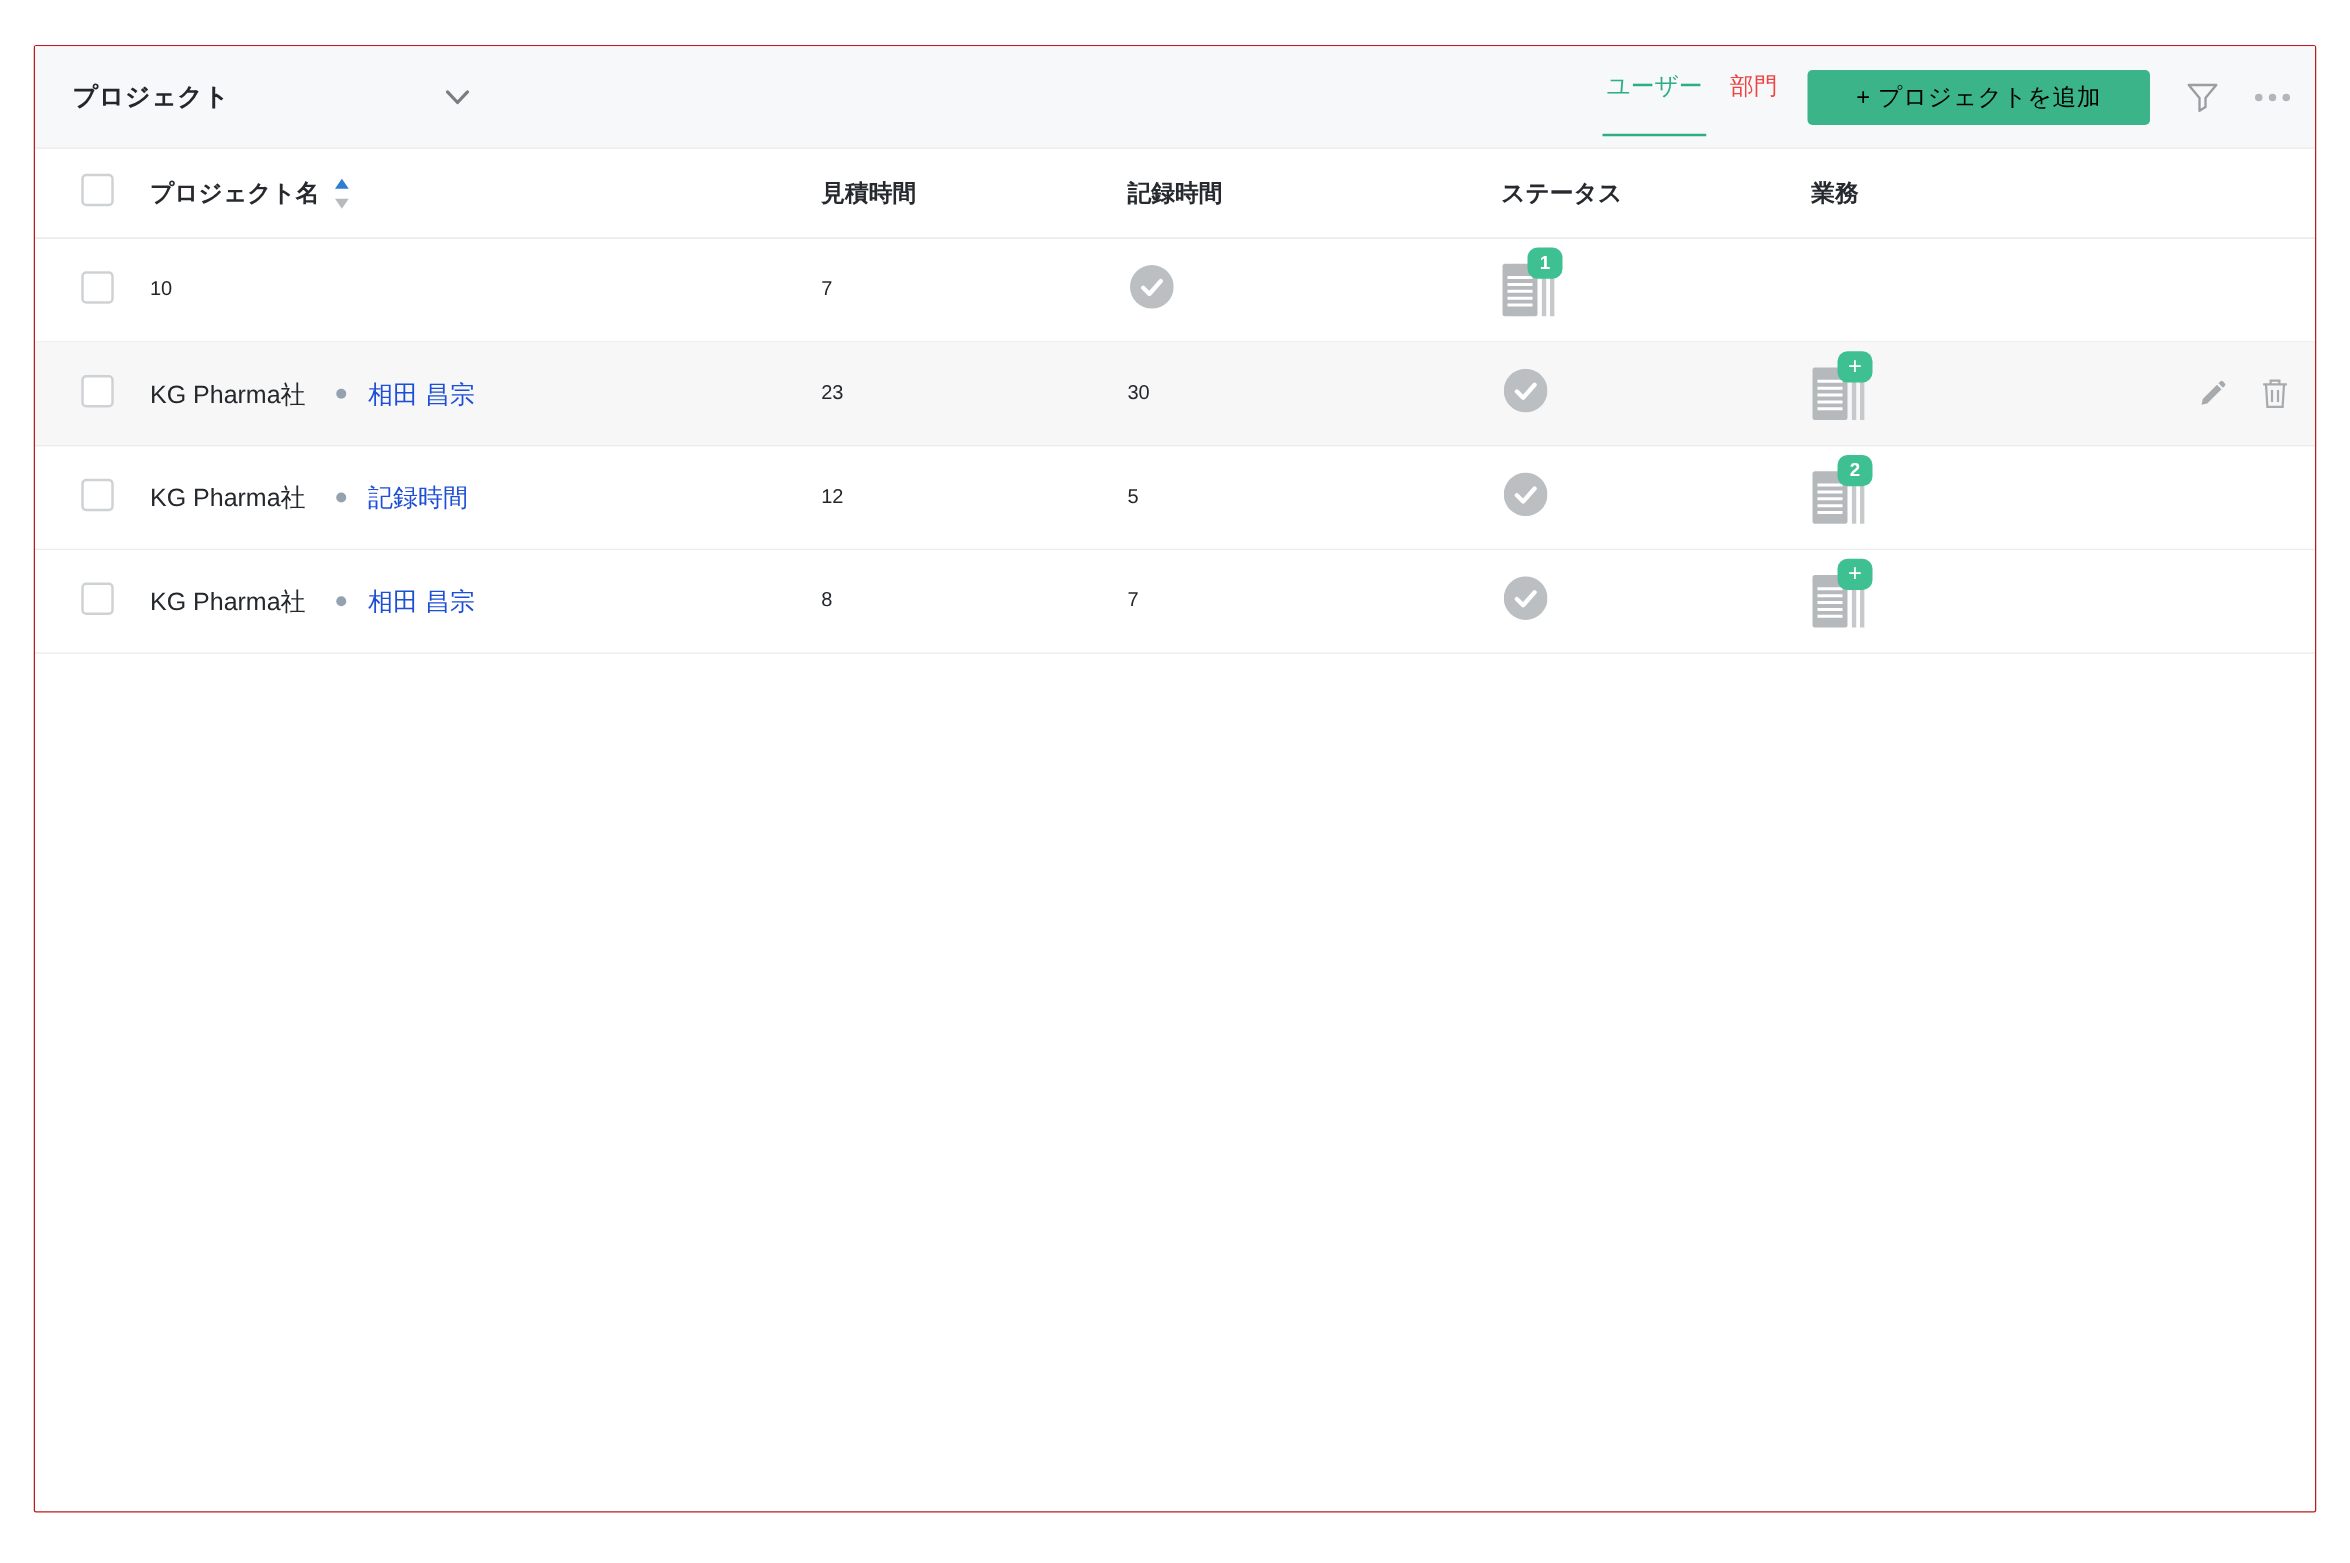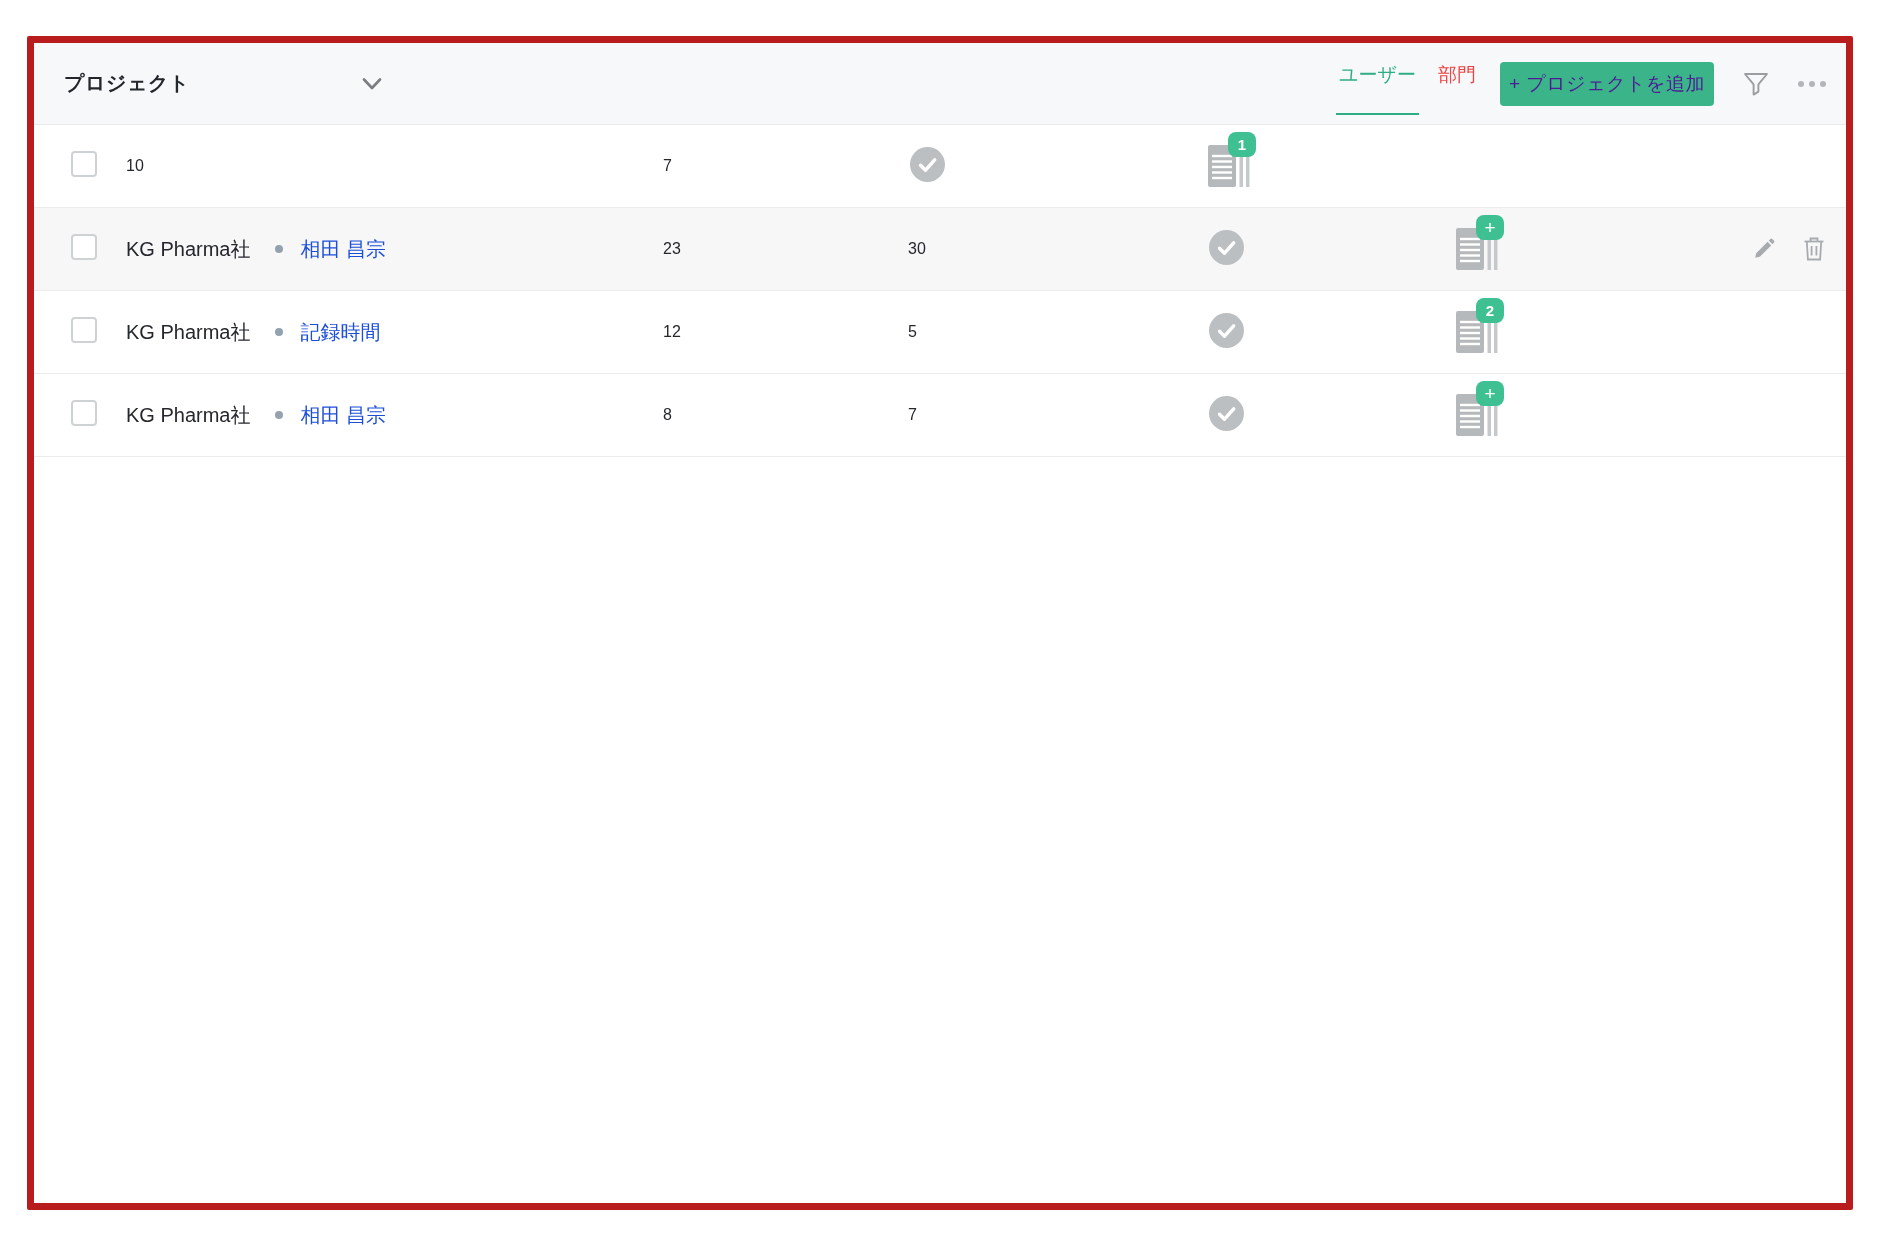--- a/index.html
+++ b/index.html
@@ -7,21 +7,21 @@
     width: 1880px; height: 1250px;
     background: #ffffff;
     font-family: "Liberation Sans", "DejaVu Sans", sans-serif;
     position: relative;
     overflow: hidden;
   }
   .container {
     position: absolute; left: 27px; top: 36px;
     width: 1826px; height: 1174px;
     background: #ffffff;
-    border: 7px solid #b91c1c;
+    border: 1px solid #b91c1c;
     border-radius: 2px;
     display: flex; flex-direction: column;
   }
   
   .toolbar {
     height: 82px; flex: 0 0 82px;
     background: #f7f8f9;
     border-bottom: 1px solid #e9eaeb;
     display: flex; align-items: center;
     padding: 0 20px 0 30px;
@@ -42,23 +42,23 @@
   .tab.active::after {
     content: ""; position: absolute; left: -3px; right: -3px; bottom: -9px;
     height: 2px; background: #2fae85;
   }
   .tab + .tab { margin-left: 22px; }
   .add-btn {
     margin-left: 24px;
     height: 44px;
     background: #3cb48a;
     border: none; border-radius: 4px;
-    color: #4c1d95; font-size: 19px;
+    color: #000000; font-size: 19px;
     font-family: inherit;
-    padding: 0 9px;
+    padding: 0 39px;
     display: flex; align-items: center;
     cursor: pointer;
     letter-spacing: 0.5px;
   }
   .icon-btn {
     margin-left: 28px;
     display: flex; align-items: center; justify-content: center;
     cursor: pointer; background: none; border: none;
   }
   .dots { display: flex; gap: 5px; }
@@ -139,20 +139,39 @@
           </svg>
       </span>
       <span class="icon-btn dots">
           <i></i>
           <i></i>
           <i></i>
         </span>
     </div>
   </div>
 
+  <div class="thead grid">
+    <div class="cell-check">
+      <span class="checkbox"></span>
+    </div>
+    <div class="th th-name">
+      <span>プロジェクト名</span>
+      <span class="sort-icon">
+        <svg width="13" height="28" viewBox="0 0 13 28">
+          <path d="M6.5 2 L12 10 H1 z" fill="#2f7cd3"></path>
+          <path d="M6.5 26 L1 18 H12 z" fill="#b7babd"></path>
+        </svg>
+      </span>
+    </div>
+    <div class="th">見積時間</div>
+    <div class="th">記録時間</div>
+    <div class="th">ステータス</div>
+    <div class="th">業務</div>
+    <div></div>
+  </div>
 
   <div class="tbody" id="table-body">
       <div class="row grid">
     <div class="cell-check">
       <span class="checkbox"></span>
     </div>
     <div class="num">10</div>
     <div class="num">7</div>
     <div class="cell-status">
       <span>

